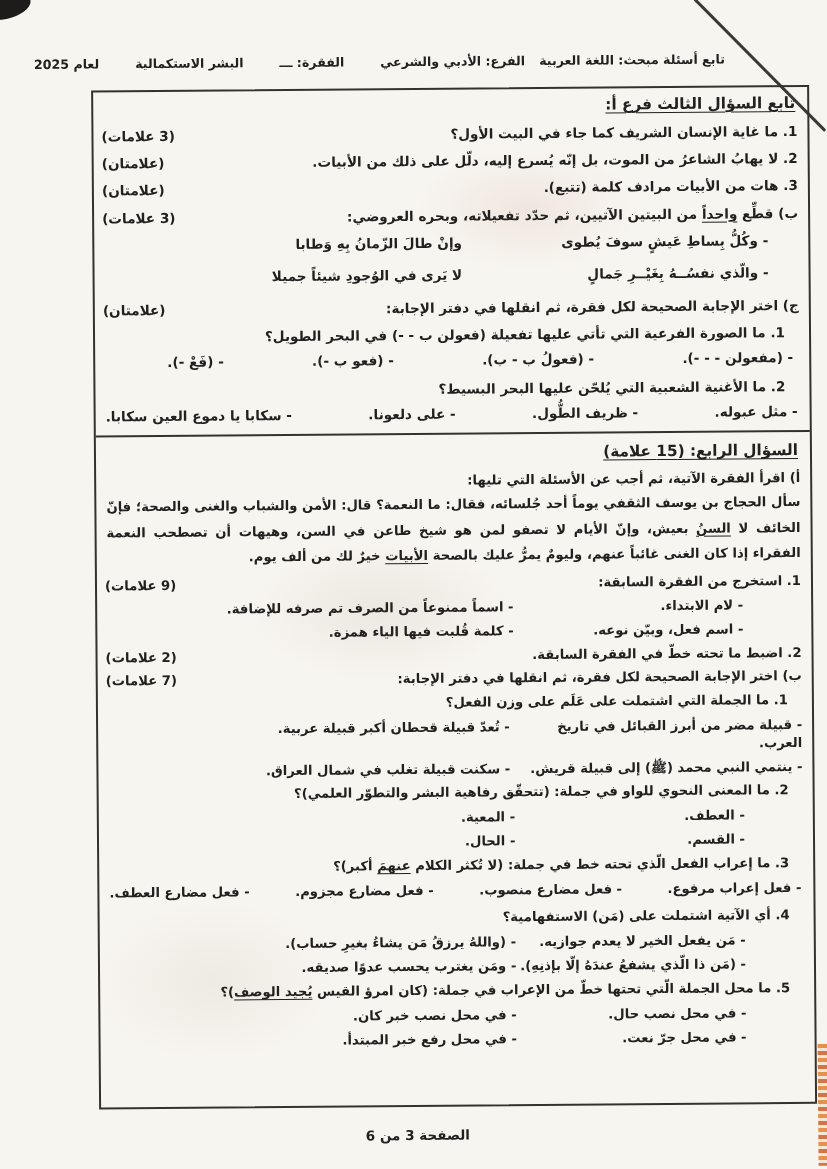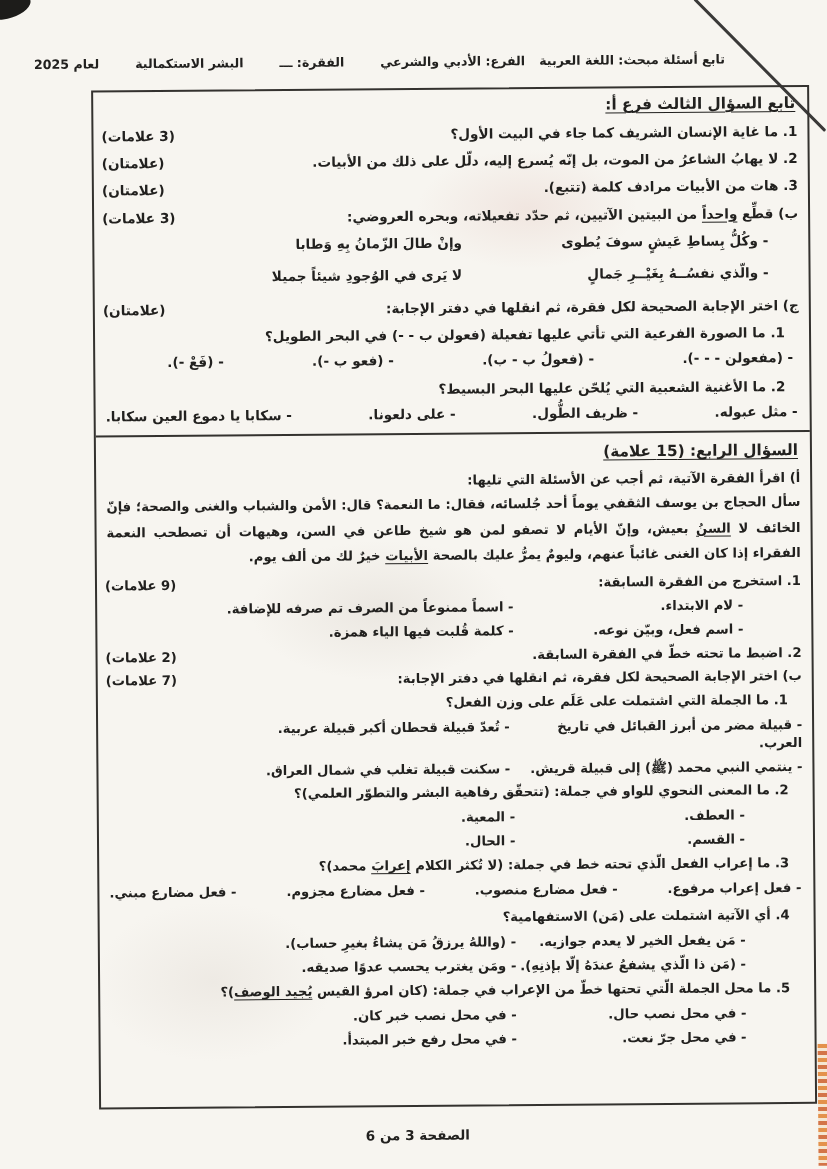--- a/index.html
+++ b/index.html
@@ -177,26 +177,26 @@
       <div class="mcq-q">2. ما المعنى النحوي للواو في جملة: (تتحقّق رفاهية البشر والتطوّر العلمي)؟</div>
       <div class="two deep">
         <span class="c1">- العطف.</span>
         <span class="c2">- المعية.</span>
       </div>
       <div class="two deep">
         <span class="c1">- القسم.</span>
         <span class="c2">- الحال.</span>
       </div>
 
-      <div class="mcq-q"><span>3. ما إعراب الفعل الّذي تحته خط في جملة: (لا تُكثر الكلام </span><span class="u">إعرابَ</span><span> محمد)؟</span></div>
+      <div class="mcq-q"><span>3. ما إعراب الفعل الّذي تحته خط في جملة: (لا تُكثر الكلام </span><span class="u">عنهمَ</span><span> أكبر)؟</span></div>
       <div class="opts4 pl2">
         <span>- فعل إعراب مرفوع.</span>
         <span>- فعل مضارع منصوب.</span>
         <span>- فعل مضارع مجزوم.</span>
-        <span>- فعل مضارع مبني.</span>
+        <span>- فعل مضارع العطف.</span>
       </div>
 
       <div class="mcq-q">4. أي الآتية اشتملت على (مَن) الاستفهامية؟</div>
       <div class="two deep">
         <span class="c1">- مَن يفعل الخير لا يعدم جوازيه.</span>
         <span class="c2">- (واللهُ يرزقُ مَن يشاءُ بغيرِ حساب).</span>
       </div>
       <div class="two deep">
         <span class="c1">- (مَن ذا الّذي يشفعُ عندَهُ إلّا بإذنِهِ).</span>
         <span class="c2">- ومَن يغترب يحسب عدوًا صديقه.</span>

